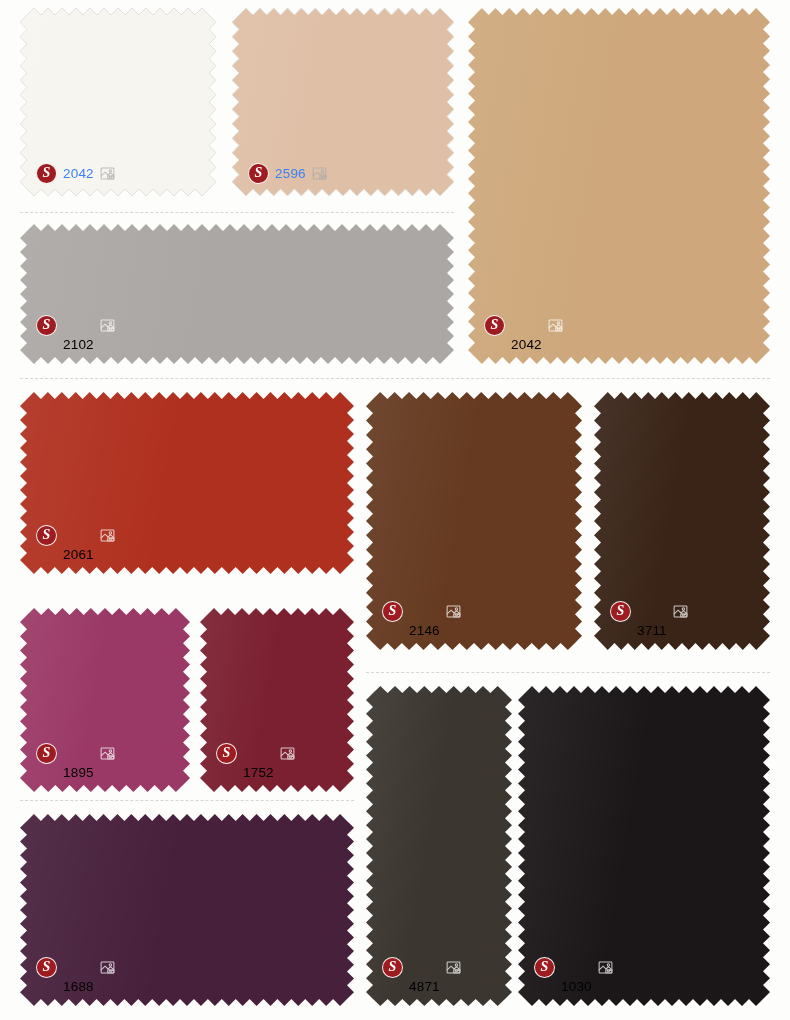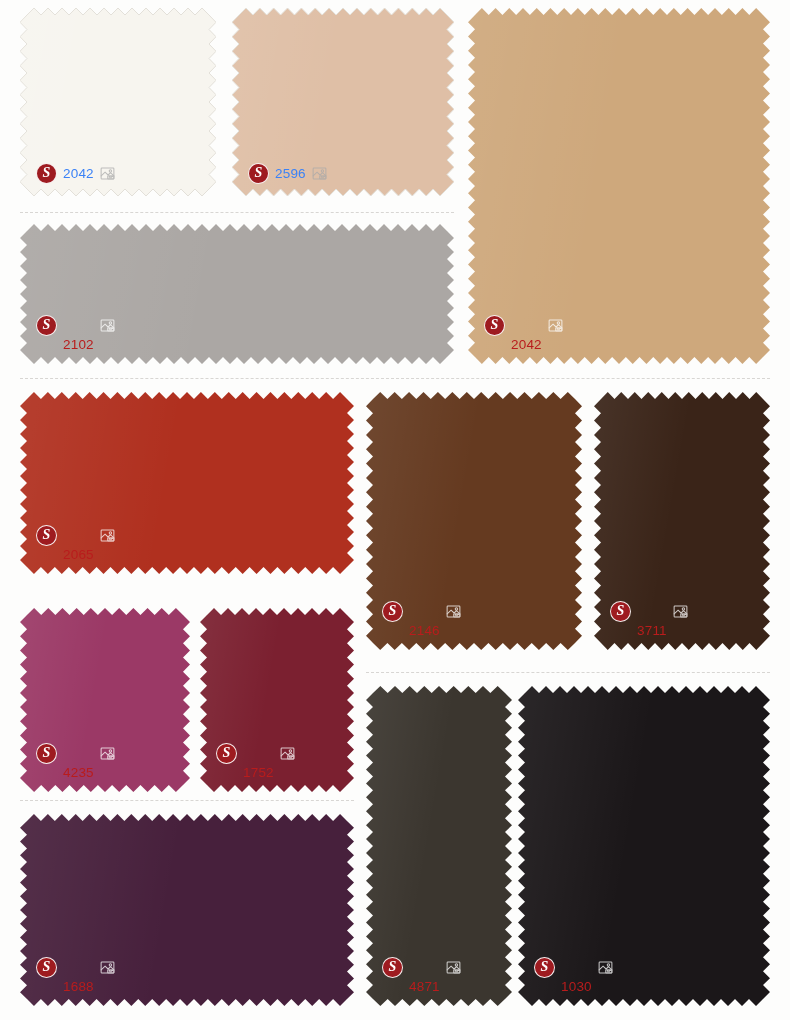--- a/index.html
+++ b/index.html
@@ -75,21 +75,21 @@
     white-space: nowrap;
   }
   .noimg {
     width: 15px;
     height: 15px;
     flex: 0 0 auto;
     opacity: 0.75;
   }
 
   
-  .light-text .code { color: #b91c1c; margin-top: 38px; }
+  .light-text .code { color: #000000; margin-top: 38px; }
   .light-text .noimg { stroke: #ffffff; }
   .dark-text .code  { color: #3b82f6; }
   .dark-text .noimg { stroke: #a9a9a9; }
 
   
   .sep {
     position: absolute;
     height: 0;
     border-top: 1.5px dashed #d8d6d3;
   }
@@ -185,21 +185,21 @@
       </div>
       <div class="swatch light-text" style="left: 20px; top: 392px; width: 334px; height: 182px;">
         <svg class="shape" viewBox="0 0 334 182" preserveAspectRatio="none">
           <path d="M7.00,7.00L13.96,0.00L20.91,7.00L27.87,0.00L34.83,7.00L41.78,0.00L48.74,7.00L55.70,0.00L62.65,7.00L69.61,0.00L76.57,7.00L83.52,0.00L90.48,7.00L97.43,0.00L104.39,7.00L111.35,0.00L118.30,7.00L125.26,0.00L132.22,7.00L139.17,0.00L146.13,7.00L153.09,0.00L160.04,7.00L167.00,0.00L173.96,7.00L180.91,0.00L187.87,7.00L194.83,0.00L201.78,7.00L208.74,0.00L215.70,7.00L222.65,0.00L229.61,7.00L236.57,0.00L243.52,7.00L250.48,0.00L257.43,7.00L264.39,0.00L271.35,7.00L278.30,0.00L285.26,7.00L292.22,0.00L299.17,7.00L306.13,0.00L313.09,7.00L320.04,0.00L327.00,7.00L334.00,14.00L327.00,21.00L334.00,28.00L327.00,35.00L334.00,42.00L327.00,49.00L334.00,56.00L327.00,63.00L334.00,70.00L327.00,77.00L334.00,84.00L327.00,91.00L334.00,98.00L327.00,105.00L334.00,112.00L327.00,119.00L334.00,126.00L327.00,133.00L334.00,140.00L327.00,147.00L334.00,154.00L327.00,161.00L334.00,168.00L327.00,175.00L320.04,182.00L313.09,175.00L306.13,182.00L299.17,175.00L292.22,182.00L285.26,175.00L278.30,182.00L271.35,175.00L264.39,182.00L257.43,175.00L250.48,182.00L243.52,175.00L236.57,182.00L229.61,175.00L222.65,182.00L215.70,175.00L208.74,182.00L201.78,175.00L194.83,182.00L187.87,175.00L180.91,182.00L173.96,175.00L167.00,182.00L160.04,175.00L153.09,182.00L146.13,175.00L139.17,182.00L132.22,175.00L125.26,182.00L118.30,175.00L111.35,182.00L104.39,175.00L97.43,182.00L90.48,175.00L83.52,182.00L76.57,175.00L69.61,182.00L62.65,175.00L55.70,182.00L48.74,175.00L41.78,182.00L34.83,175.00L27.87,182.00L20.91,175.00L13.96,182.00L7.00,175.00L0.00,168.00L7.00,161.00L0.00,154.00L7.00,147.00L0.00,140.00L7.00,133.00L0.00,126.00L7.00,119.00L0.00,112.00L7.00,105.00L0.00,98.00L7.00,91.00L0.00,84.00L7.00,77.00L0.00,70.00L7.00,63.00L0.00,56.00L7.00,49.00L0.00,42.00L7.00,35.00L0.00,28.00L7.00,21.00L0.00,14.00L7.00,7.00Z" fill="#b0301f"></path>
         </svg>
         <div class="sheen"></div>
         <div class="label">
           <span class="logo">
             <span class="s">S</span>
           </span>
-          <span class="code">2065</span>
+          <span class="code">2061</span>
 <svg class="noimg" viewBox="0 0 16 16" fill="none" stroke-width="1.1" stroke-linecap="round">
   <rect x="1.2" y="2.2" width="13.6" height="11.6" rx="0.8"></rect>
   <path d="M1.2 10.6 L5.4 6.6 L8.6 9.6 L11.2 7.2 L14.8 10.6"></path>
   <circle cx="11.1" cy="5.3" r="1.25"></circle>
   <path d="M8.6 10.4 L14.8 10.4 L14.8 13.8 L8.6 13.8 Z" stroke-width="1"></path>
   <path d="M9.6 11.3 L11.0 11.3 M9.6 12.5 L12.6 12.5 M12.2 11.3 L13.8 11.3"></path>
 </svg>
         </div>
       </div>
       <div class="swatch light-text" style="left: 366px; top: 392px; width: 216px; height: 258px;">
@@ -242,21 +242,21 @@
       </div>
       <div class="swatch light-text" style="left: 20px; top: 608px; width: 170px; height: 184px;">
         <svg class="shape" viewBox="0 0 170 184" preserveAspectRatio="none">
           <path d="M7.00,7.00L14.09,0.00L21.18,7.00L28.27,0.00L35.36,7.00L42.45,0.00L49.55,7.00L56.64,0.00L63.73,7.00L70.82,0.00L77.91,7.00L85.00,0.00L92.09,7.00L99.18,0.00L106.27,7.00L113.36,0.00L120.45,7.00L127.55,0.00L134.64,7.00L141.73,0.00L148.82,7.00L155.91,0.00L163.00,7.00L170.00,14.08L163.00,21.17L170.00,28.25L163.00,35.33L170.00,42.42L163.00,49.50L170.00,56.58L163.00,63.67L170.00,70.75L163.00,77.83L170.00,84.92L163.00,92.00L170.00,99.08L163.00,106.17L170.00,113.25L163.00,120.33L170.00,127.42L163.00,134.50L170.00,141.58L163.00,148.67L170.00,155.75L163.00,162.83L170.00,169.92L163.00,177.00L155.91,184.00L148.82,177.00L141.73,184.00L134.64,177.00L127.55,184.00L120.45,177.00L113.36,184.00L106.27,177.00L99.18,184.00L92.09,177.00L85.00,184.00L77.91,177.00L70.82,184.00L63.73,177.00L56.64,184.00L49.55,177.00L42.45,184.00L35.36,177.00L28.27,184.00L21.18,177.00L14.09,184.00L7.00,177.00L0.00,169.92L7.00,162.83L0.00,155.75L7.00,148.67L0.00,141.58L7.00,134.50L0.00,127.42L7.00,120.33L0.00,113.25L7.00,106.17L0.00,99.08L7.00,92.00L0.00,84.92L7.00,77.83L0.00,70.75L7.00,63.67L0.00,56.58L7.00,49.50L0.00,42.42L7.00,35.33L0.00,28.25L7.00,21.17L0.00,14.08L7.00,7.00Z" fill="#9b3966"></path>
         </svg>
         <div class="sheen"></div>
         <div class="label">
           <span class="logo">
             <span class="s">S</span>
           </span>
-          <span class="code">4235</span>
+          <span class="code">1895</span>
 <svg class="noimg" viewBox="0 0 16 16" fill="none" stroke-width="1.1" stroke-linecap="round">
   <rect x="1.2" y="2.2" width="13.6" height="11.6" rx="0.8"></rect>
   <path d="M1.2 10.6 L5.4 6.6 L8.6 9.6 L11.2 7.2 L14.8 10.6"></path>
   <circle cx="11.1" cy="5.3" r="1.25"></circle>
   <path d="M8.6 10.4 L14.8 10.4 L14.8 13.8 L8.6 13.8 Z" stroke-width="1"></path>
   <path d="M9.6 11.3 L11.0 11.3 M9.6 12.5 L12.6 12.5 M12.2 11.3 L13.8 11.3"></path>
 </svg>
         </div>
       </div>
       <div class="swatch light-text" style="left: 200px; top: 608px; width: 154px; height: 184px;">

